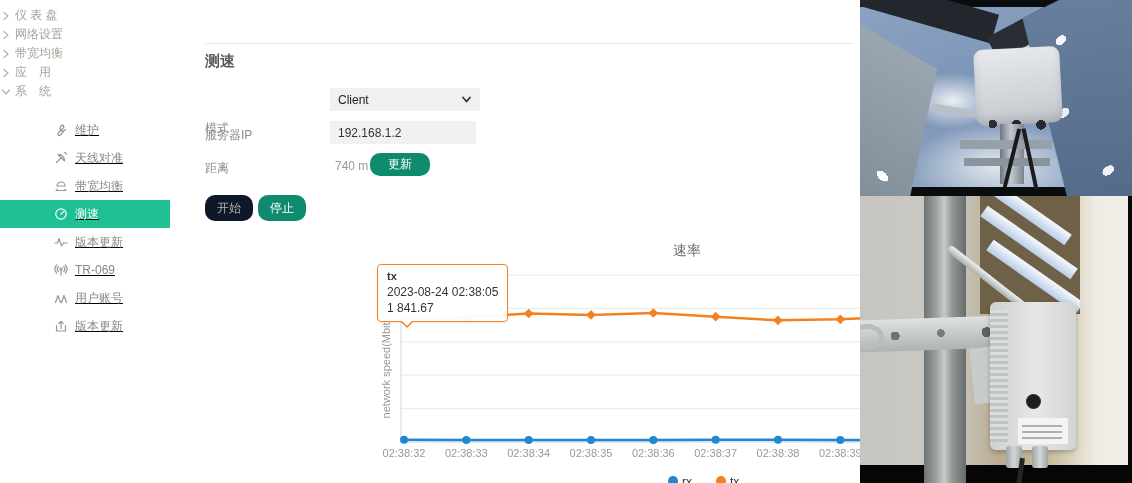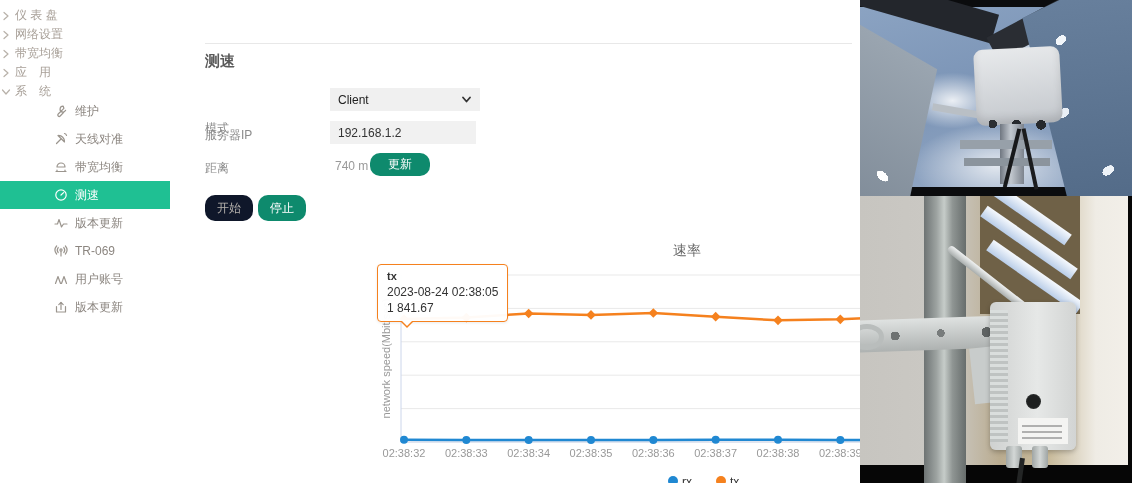--- a/index.html
+++ b/index.html
@@ -4,21 +4,21 @@
 <style>
   html,body{margin:0;padding:0;}
   body{font-family:"Liberation Sans","DejaVu Sans",sans-serif;background:#fff;}
   .stage{position:relative;width:1132px;height:483px;overflow:hidden;background:#fff;}
 
   
   .sidebar{position:absolute;left:0;top:0;width:170px;height:100%;background:#fff;border-right:1px solid #f1f0ee;}
   .nav-top{position:absolute;left:0;top:6px;width:100%;}
   .nav-top-item{display:flex;align-items:center;height:19px;padding-left:1px;font-size:12px;color:#a79f97;cursor:pointer;}
   .nav-top-item .chev{width:10px;height:10px;color:#b8b1a9;flex:0 0 10px;margin-right:4px;}
-  .nav-sub{position:absolute;left:0;top:97px;width:100%;}
+  .nav-sub{position:absolute;left:0;top:116px;width:100%;text-decoration:underline;}
   .nav-sub-item{display:flex;align-items:center;height:28px;padding-left:54px;font-size:12px;color:#8c8680;cursor:pointer;}
   .nav-sub-item .ic{width:14px;height:14px;margin-right:7px;flex:0 0 14px;color:#9b958e;}
   .nav-sub-item.selected{background:#1fc093;color:#fff;}
   .nav-sub-item.selected .ic{color:#fff;}
   svg.lin{stroke:currentColor;fill:none;stroke-width:1.2;stroke-linecap:round;stroke-linejoin:round;}
 
   
   .main{position:absolute;left:170px;top:0;width:688px;height:100%;background:#fff;}
   .divider{position:absolute;left:35px;right:6px;top:43px;border-top:1px solid #e8e8e8;}
   .page-title{position:absolute;left:35px;top:52px;font-size:15px;font-weight:600;color:#595959;}

